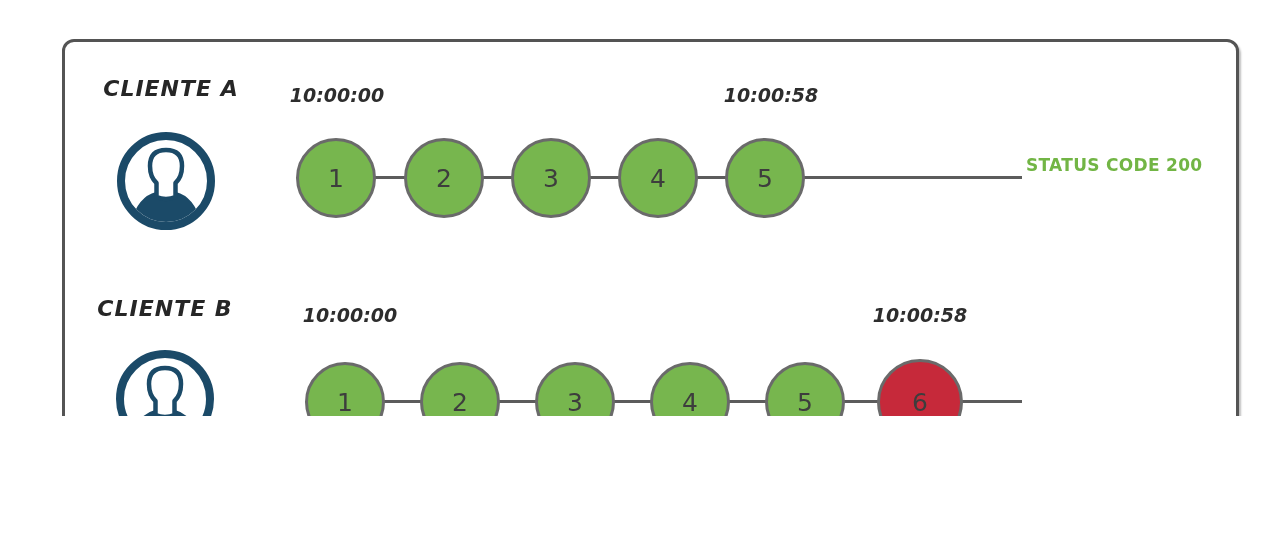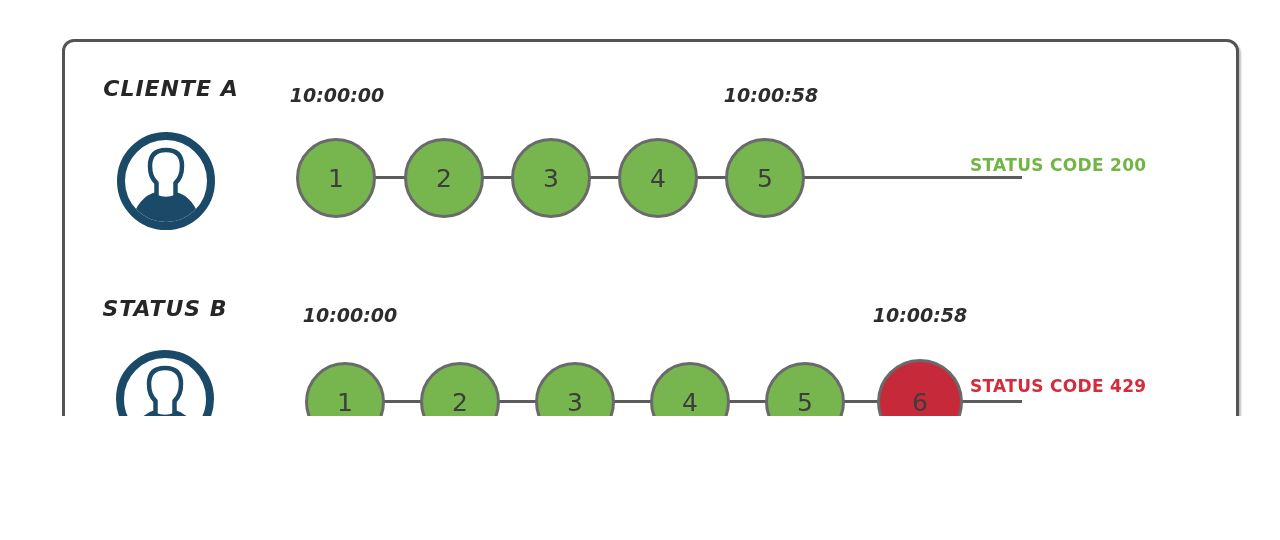--- a/index.html
+++ b/index.html
@@ -73,21 +73,21 @@
     background: var(--green, #77b64e);
     display: flex;
     align-items: center;
     justify-content: center;
     font-size: 25px;
     color: #3d3d3d;
   }
   .circle.error { background: var(--red, #c6293a); }
   .status {
     position: absolute;
-    left: 970px;
+    left: 1026px;
     width: 172px;
     text-align: left;
     font-weight: bold;
     line-height: 21px;
     white-space: nowrap;
   }
   .status.a { top: 155px; color: var(--status-green, #72b545); }
   .status.b { top: 376px; color: var(--status-red, #d62b3a); }
   .status .line1 { font-size: 17px; letter-spacing: 0.3px; }
   .status.a .line2 { font-size: 17px; }
@@ -129,21 +129,21 @@
         <span>4</span>
       </div>
       <div class="circle ok" style="left: 725px; top: 138px; height: 80px; width: 80px;">
         <span>5</span>
       </div>
     </div>
   <div class="status a">
     <div class="line1">STATUS CODE 200</div>
   </div>
 
-  <div class="client-name b">STATUS B</div>
+  <div class="client-name b">CLIENTE B</div>
   <div class="avatar b">
     <svg viewBox="0 0 100 100" width="100" height="100">
       <clipPath id="clipB">
           <circle cx="50" cy="50" r="41"></circle>
         </clipPath>
       <g clip-path="url(#clipB)">
         <path d="M13 98 Q20 66 40 61 Q50 58 60 61 Q80 66 87 98 Z" fill="#1b4a68"></path>
         <path d="M40.5 66 L40.5 52 Q34 46 34 35 Q34 19 50 19 Q66 19 66 35 Q66 46 59.5 52 L59.5 66 Q50 70 40.5 66 Z" fill="#ffffff" stroke="#1b4a68" stroke-width="4.5" stroke-linejoin="round"></path>
       </g>
       <circle cx="50" cy="50" r="45" fill="none" stroke="#1b4a68" stroke-width="8"></circle>
@@ -166,15 +166,14 @@
         <span>4</span>
       </div>
       <div class="circle ok" style="left: 765px; top: 362px; height: 80px; width: 80px;">
         <span>5</span>
       </div>
       <div class="circle error" style="left: 877px; top: 359px; height: 86px; width: 86px;">
         <span>6</span>
       </div>
     </div>
   <div class="status b">
-    <div class="line1">STATUS CODE 429</div>
   </div>
 </div>
 
 </body></html>

